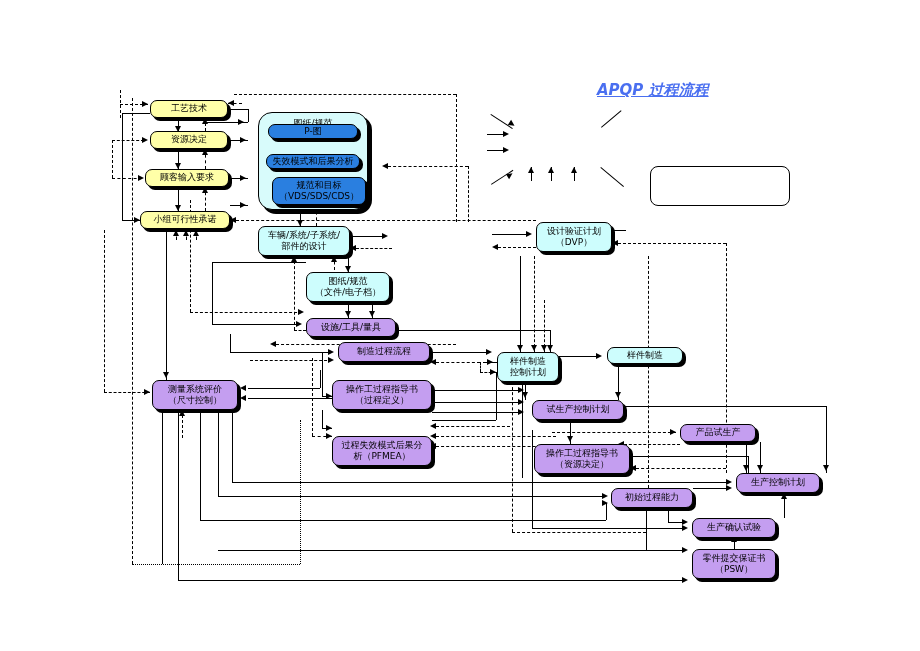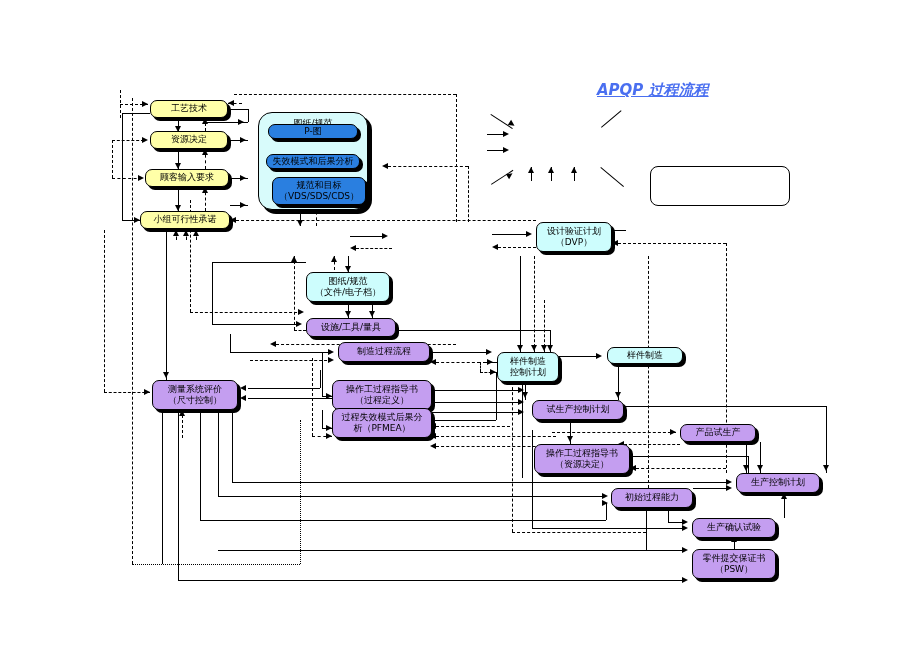--- a/index.html
+++ b/index.html
@@ -452,20 +452,25 @@
   <div class="node n-yellow" style="left:150px; top:131px; width:78px; height:18px;">
     <span class="lbl">资源决定</span>
   </div>
   <div class="node n-yellow" style="left:145px; top:169px; width:84px; height:18px;">
     <span class="lbl">顾客输入要求</span>
   </div>
   <div class="node n-yellow" style="left:140px; top:211px; width:90px; height:18px;">
     <span class="lbl">小组可行性承诺</span>
   </div>
 
+  <div class="node n-cyan" style="left:258px; top:226px; width:92px; height:30px;">
+    <span class="lbl">
+      <span>车辆/系统/子系统/</span><br><span>部件的设计</span>
+    </span>
+  </div>
   <div class="node n-cyan" style="left:306px; top:272px; width:84px; height:30px;">
     <span class="lbl">
       <span>图纸/规范</span><br><span>（文件/电子档）</span>
     </span>
   </div>
   <div class="node n-purple" style="left:306px; top:318px; width:90px; height:19px;">
     <span class="lbl">设施/工具/量具</span>
   </div>
   <div class="node n-cyan" style="left:536px; top:222px; width:76px; height:30px;align-items:center;">
     <span class="lbl">
@@ -473,21 +478,21 @@
     </span>
   </div>
   <div class="node n-purple" style="left:338px; top:342px; width:92px; height:20px;">
     <span class="lbl">制造过程流程</span>
   </div>
   <div class="node n-purple" style="left:332px; top:380px; width:100px; height:30px;">
     <span class="lbl">
       <span>操作工过程指导书</span><br><span>（过程定义）</span>
     </span>
   </div>
-  <div class="node n-purple" style="left:332px; top:408px; width:100px; height:30px;">
+  <div class="node n-purple" style="left:332px; top:436px; width:100px; height:30px;">
     <span class="lbl">
       <span>过程失效模式后果分</span><br><span>析（PFMEA）</span>
     </span>
   </div>
   <div class="node n-purple" style="left:152px; top:380px; width:86px; height:30px;">
     <span class="lbl">
       <span>测量系统评价</span><br><span>（尺寸控制）</span>
     </span>
   </div>
   <div class="node n-cyan" style="left:497px; top:352px; width:62px; height:30px;">

